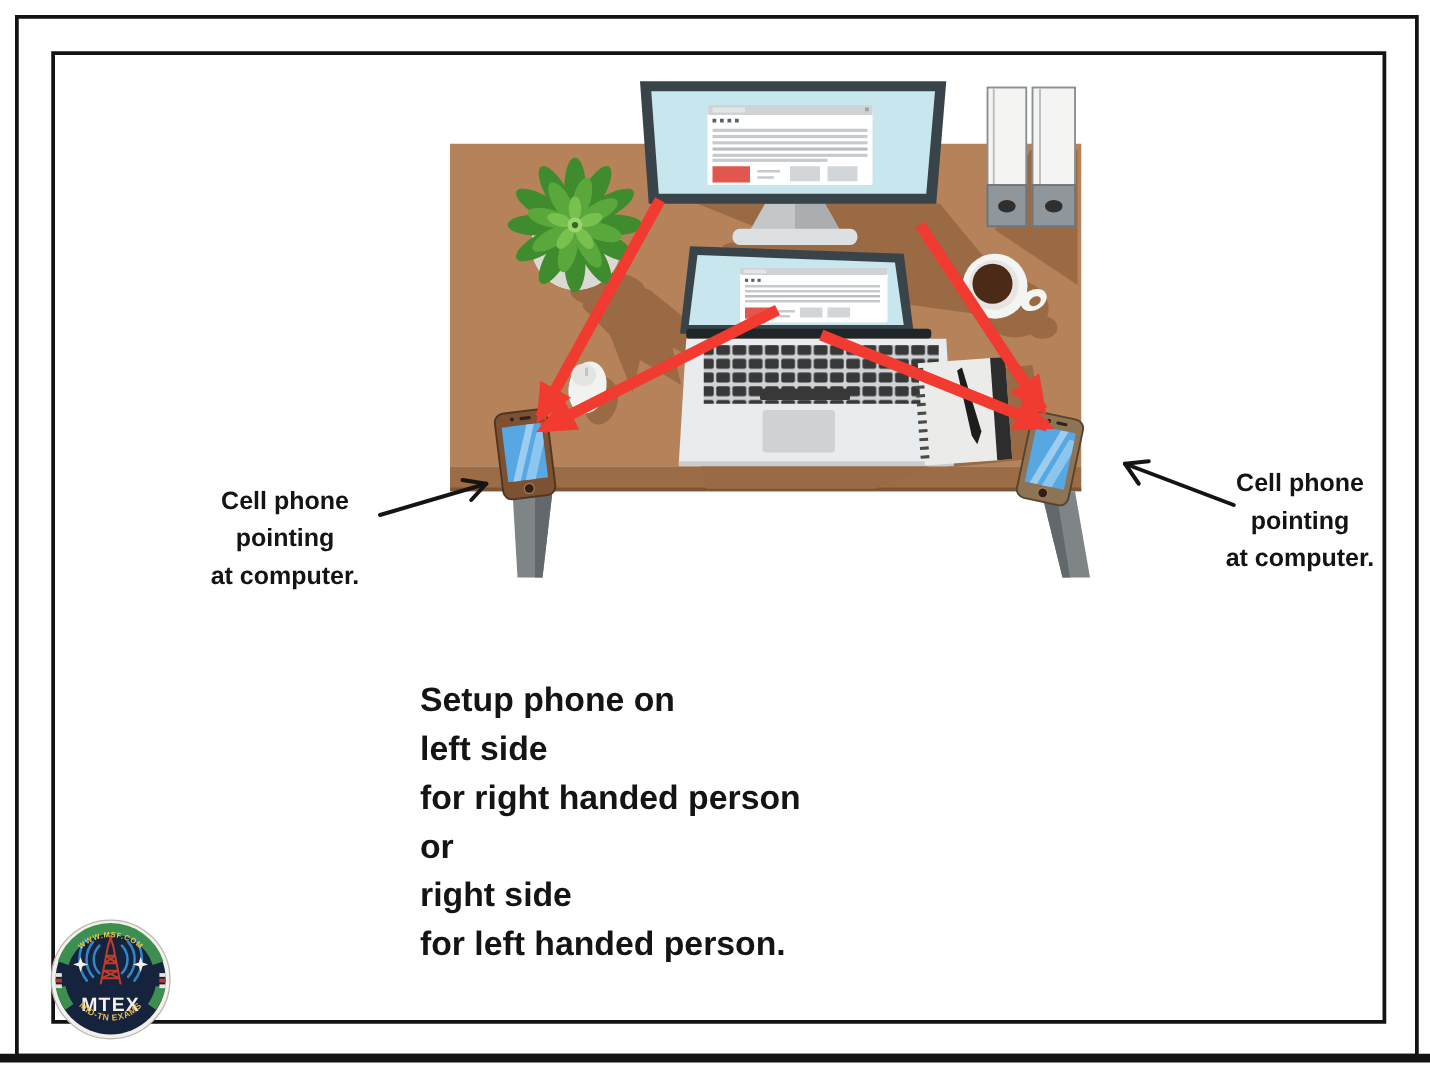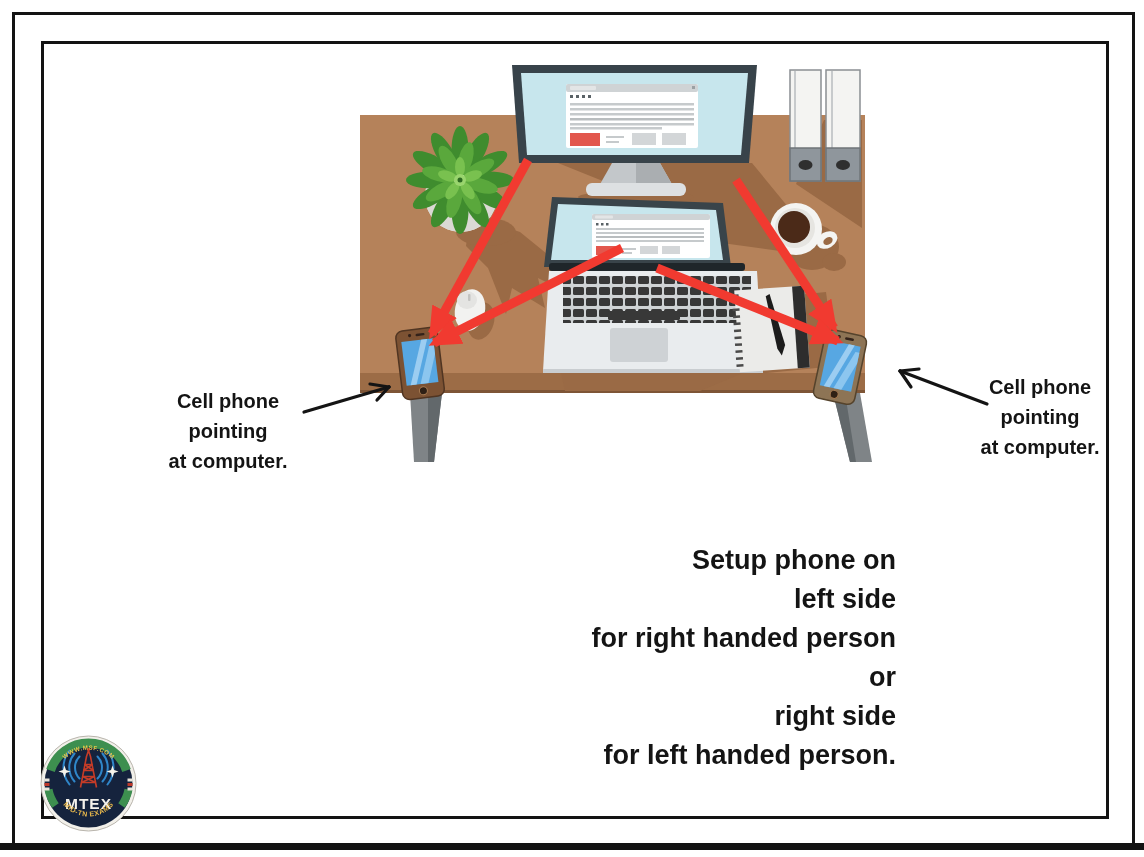--- a/index.html
+++ b/index.html
@@ -9,21 +9,21 @@
        border:3px solid #131313;}
   .bottom-bar{position:absolute;left:0;top:843px;width:1144px;height:7px;background:#131313;}
   .frame-inner{position:absolute;left:41px;top:41px;width:1062px;height:772px;
        border:3px solid #131313;}
   .scene{position:absolute;left:330px;top:50px;width:570px;height:420px;}
   .annotation{position:absolute;font-weight:700;font-size:20px;line-height:30px;
        color:#141414;text-align:center;white-space:pre-line;}
   .annotation.left{left:138px;top:386px;width:180px;}
   .annotation.right{left:964px;top:372px;width:152px;}
   .caption{position:absolute;left:336px;top:541px;width:560px;font-weight:700;
-       font-size:27px;line-height:39px;color:#141414;text-align:right;white-space:pre-line;}
+       font-size:27px;line-height:39px;color:#141414;text-align:left;white-space:pre-line;}
   .arrow{position:absolute;}
   .arrow.left{left:296px;top:376px;}
   .arrow.right{left:892px;top:358px;}
   .logo{position:absolute;left:40px;top:735px;width:97px;height:97px;}
 </style>
 </head>
 <body>
 
 <div class="frame-outer"></div>
 <div class="bottom-bar"></div>

